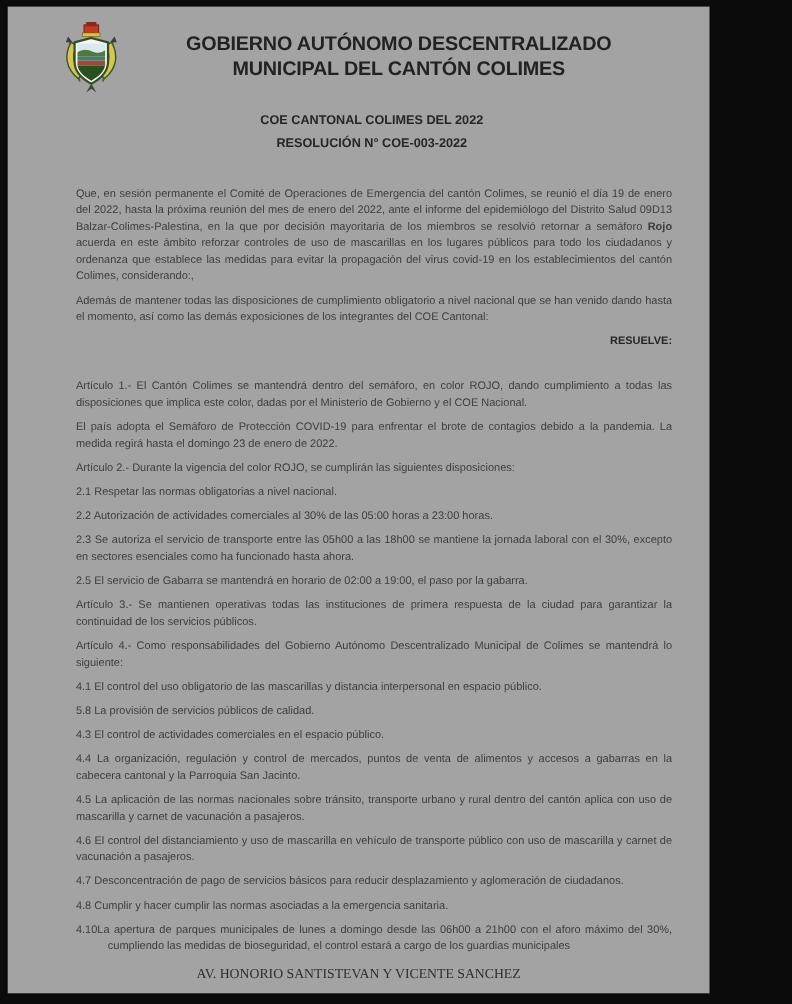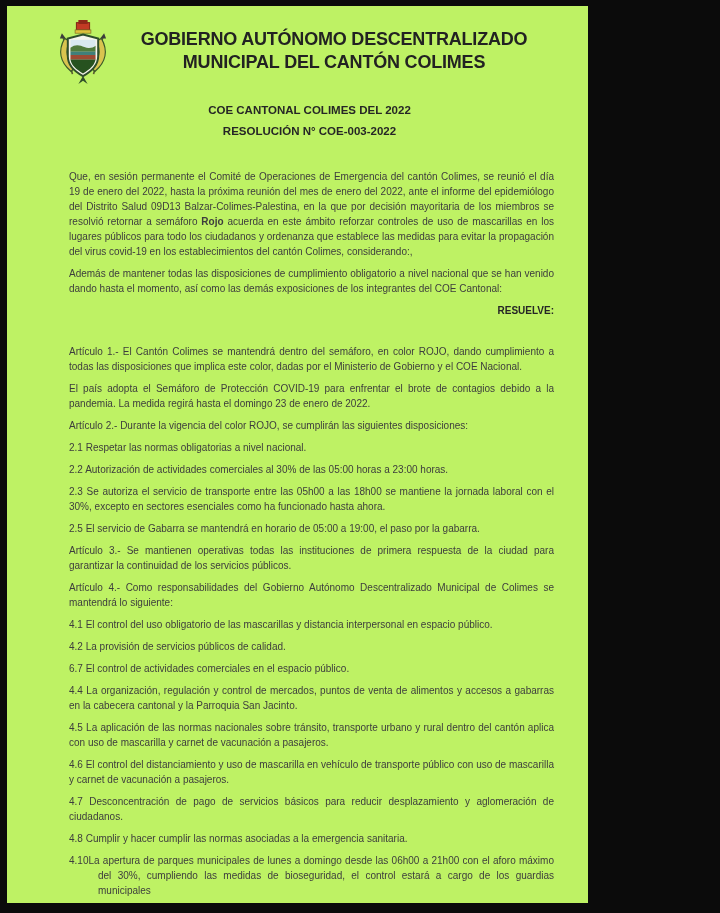--- a/index.html
+++ b/index.html
@@ -1,18 +1,18 @@
 <!DOCTYPE html>
 <html><head>
 <meta charset="utf-8">
 <style>
   html,body{margin:0;padding:0;background:#0b0b0b;}
   .frame{position:relative;width:720px;height:913px;background:#0b0b0b;overflow:hidden;
          font-family:"Liberation Sans",sans-serif;}
-  .page{position:absolute;left:7px;top:6px;width:581px;height:897px;background:#bef264;
+  .page{position:absolute;left:7px;top:6px;width:638px;height:897px;background:#a3a3a3;
         color:#3d3d3d;overflow:hidden;}
   
   .hdr{display:flex;align-items:flex-start;padding:12px 22px 0 43px;}
   .logo{width:66px;height:70px;flex:0 0 66px;}
   .titles{flex:1;text-align:center;padding-top:10px;padding-right:14px;}
   .titles h1{margin:0;font-size:18px;line-height:23px;font-weight:bold;color:#222;
              letter-spacing:-0.2px;}
   .subtitles{text-align:center;margin-top:16px;margin-left:24px;}
   .subtitles p{margin:0 0 8px 0;font-size:11.5px;line-height:13px;font-weight:bold;color:#262626;}
   
@@ -71,26 +71,26 @@
 
     <p class="para"><span>Que, en sesión permanente el Comité de Operaciones de Emergencia del cantón Colimes, se reunió el día 19 de enero del 2022, hasta la próxima reunión del mes de enero del 2022, ante el informe del epidemiólogo del Distrito Salud 09D13 Balzar-Colimes-Palestina, en la que por decisión mayoritaria de los miembros se resolvió retornar a semáforo </span><span class="b">Rojo</span><span> acuerda en este ámbito reforzar controles de uso de mascarillas en los lugares públicos para todo los ciudadanos y ordenanza que establece las medidas para evitar la propagación del virus covid-19 en los establecimientos del cantón Colimes, considerando:,</span></p>
         <p class="para"><span>Además de mantener todas las disposiciones de cumplimiento obligatorio a nivel nacional que se han venido dando hasta el momento, así como las demás exposiciones de los integrantes del COE Cantonal:</span></p>
         <p class="para center"><span>RESUELVE:</span></p>
         <p class="para"><span>Artículo 1.- El Cantón Colimes se mantendrá dentro del semáforo, en color ROJO, dando cumplimiento a todas las disposiciones que implica este color, dadas por el Ministerio de Gobierno y el COE Nacional.</span></p>
         <p class="para"><span>El país adopta el Semáforo de Protección COVID-19 para enfrentar el brote de contagios debido a la pandemia. La medida regirá hasta el domingo 23 de enero de 2022.</span></p>
         <p class="para"><span>Artículo 2.- Durante la vigencia del color ROJO, se cumplirán las siguientes disposiciones:</span></p>
         <p class="para"><span>2.1 Respetar las normas obligatorias a nivel nacional.</span></p>
         <p class="para"><span>2.2 Autorización de actividades comerciales al 30%  de las 05:00 horas a 23:00 horas.</span></p>
         <p class="para"><span>2.3 Se autoriza el servicio de transporte entre las 05h00 a las 18h00 se mantiene la jornada laboral con el 30%, excepto en sectores esenciales como ha funcionado hasta ahora.</span></p>
-        <p class="para"><span>2.5 El servicio de Gabarra se mantendrá en horario de 05:00 a 19:00, el paso por la gabarra.</span></p>
+        <p class="para"><span>2.5 El servicio de Gabarra se mantendrá en horario de 02:00 a 19:00, el paso por la gabarra.</span></p>
         <p class="para"><span>Artículo 3.- Se mantienen operativas todas las instituciones de primera respuesta de la ciudad para garantizar la continuidad de los servicios públicos.</span></p>
         <p class="para"><span>Artículo 4.- Como responsabilidades del Gobierno Autónomo Descentralizado Municipal de Colimes se mantendrá lo siguiente:</span></p>
         <p class="para"><span>4.1 El control del uso obligatorio de las mascarillas y distancia interpersonal en espacio público.</span></p>
-        <p class="para"><span>4.2 La provisión de servicios públicos de calidad.</span></p>
-        <p class="para"><span>6.7 El control de actividades comerciales en el espacio público.</span></p>
+        <p class="para"><span>5.8 La provisión de servicios públicos de calidad.</span></p>
+        <p class="para"><span>4.3 El control de actividades comerciales en el espacio público.</span></p>
         <p class="para"><span>4.4 La organización, regulación y control de mercados, puntos de venta de alimentos y accesos a gabarras en la cabecera cantonal y la Parroquia San Jacinto.</span></p>
         <p class="para"><span>4.5 La aplicación de las normas nacionales sobre tránsito, transporte urbano y rural dentro del cantón aplica con uso de mascarilla y carnet de vacunación a pasajeros.</span></p>
         <p class="para"><span>4.6 El control del distanciamiento y uso de mascarilla en vehículo de transporte público con uso de mascarilla y carnet de vacunación a pasajeros.</span></p>
         <p class="para"><span>4.7 Desconcentración de pago de servicios básicos para reducir desplazamiento y aglomeración de ciudadanos.</span></p>
         <p class="para"><span>4.8 Cumplir y hacer cumplir las normas asociadas a la emergencia sanitaria.</span></p>
         <p class="para hang"><span>4.10La apertura de parques municipales de lunes a domingo desde las 06h00 a 21h00 con el aforo máximo del 30%, cumpliendo las medidas de bioseguridad, el control estará a cargo de los guardias municipales</span></p>
       </div>
 
     <div class="ftr">
       <p>AV. HONORIO SANTISTEVAN Y VICENTE SANCHEZ</p>

